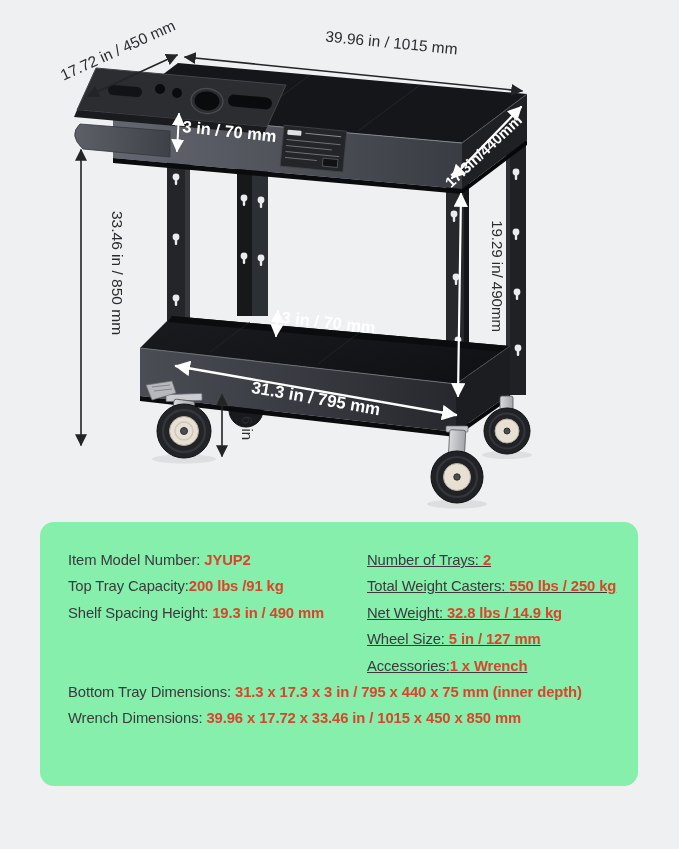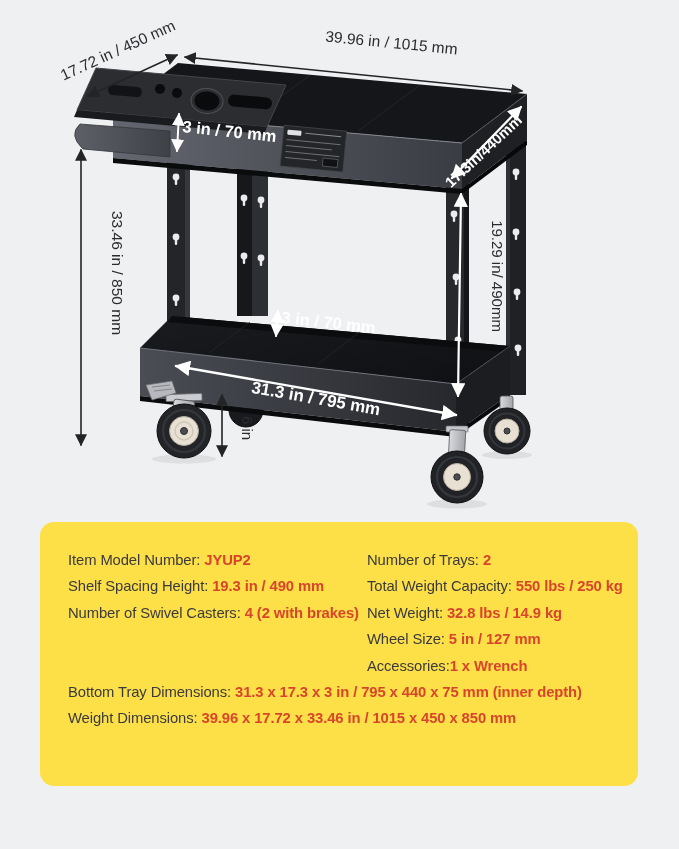--- a/index.html
+++ b/index.html
@@ -4,29 +4,29 @@
 <style>
   html,body { margin:0; padding:0; }
   .stage {
     position:relative; width:679px; height:849px;
     background:#eef0f2; overflow:hidden;
     font-family:"Liberation Sans", sans-serif;
   }
   .diagram-svg { position:absolute; left:0; top:0; }
   .spec-card {
     position:absolute; left:40px; top:522px; width:598px; height:264px;
-    background:#fde047; border-radius:14px; box-sizing:border-box;
+    background:#86efac; border-radius:14px; box-sizing:border-box;
   }
   .spec-body {
     padding:25px 8px 0 28px;
     font-size:14.8px; letter-spacing:-0.1px; color:#3a3a3c;
   }
   .spec-cols { display:flex; }
   .spec-col-left { width:299px; flex:0 0 auto; }
-  .spec-col-right { flex:1 1 auto; }
+  .spec-col-right { flex:1 1 auto;text-decoration:underline; }
   .spec-row { line-height:26.4px; white-space:nowrap; }
   .spec-value { color:#d8452c; font-weight:700; }
   .dim-black { fill:#2b2c2f; font-size:15.5px; }
   .dim-white { fill:#ffffff; font-size:16.5px; font-weight:700; }
 </style>
 </head>
 <body>
 
 <div class="stage">
 
@@ -223,29 +223,29 @@
         <text class="dim-black" style="font-size:15px" text-anchor="middle" transform="translate(242,428) rotate(90)">6 in</text>
       </g>
     </g>
   </svg>
 
   <div class="spec-card">
     <div class="spec-body">
       <div class="spec-cols">
         <div class="spec-col-left">
           <div class="spec-row"><span>Item Model Number: </span><span class="spec-value">JYUP2</span></div>
+          <div class="spec-row"><span>Top Tray Capacity:</span><span class="spec-value">200 lbs /91 kg</span></div>
           <div class="spec-row"><span>Shelf Spacing Height: </span><span class="spec-value">19.3 in / 490 mm</span></div>
-          <div class="spec-row"><span>Number of Swivel Casters: </span><span class="spec-value">4 (2 with brakes)</span></div>
         </div>
         <div class="spec-col-right">
           <div class="spec-row"><span>Number of Trays: </span><span class="spec-value">2</span></div>
-          <div class="spec-row"><span>Total Weight Capacity: </span><span class="spec-value">550 lbs / 250 kg</span></div>
+          <div class="spec-row"><span>Total Weight Casters: </span><span class="spec-value">550 lbs / 250 kg</span></div>
           <div class="spec-row"><span>Net Weight: </span><span class="spec-value">32.8 lbs / 14.9 kg</span></div>
           <div class="spec-row"><span>Wheel Size: </span><span class="spec-value">5 in / 127 mm</span></div>
           <div class="spec-row"><span>Accessories:</span><span class="spec-value">1 x Wrench</span></div>
         </div>
       </div>
       <div class="spec-row"><span>Bottom Tray Dimensions:  </span><span class="spec-value">31.3 x 17.3 x 3 in / 795 x 440 x 75 mm (inner depth)</span></div>
-      <div class="spec-row"><span>Weight Dimensions: </span><span class="spec-value">39.96 x 17.72 x 33.46 in / 1015 x 450 x 850 mm</span></div>
+      <div class="spec-row"><span>Wrench Dimensions: </span><span class="spec-value">39.96 x 17.72 x 33.46 in / 1015 x 450 x 850 mm</span></div>
     </div>
   </div>
 
 </div>
 
 </body></html>

